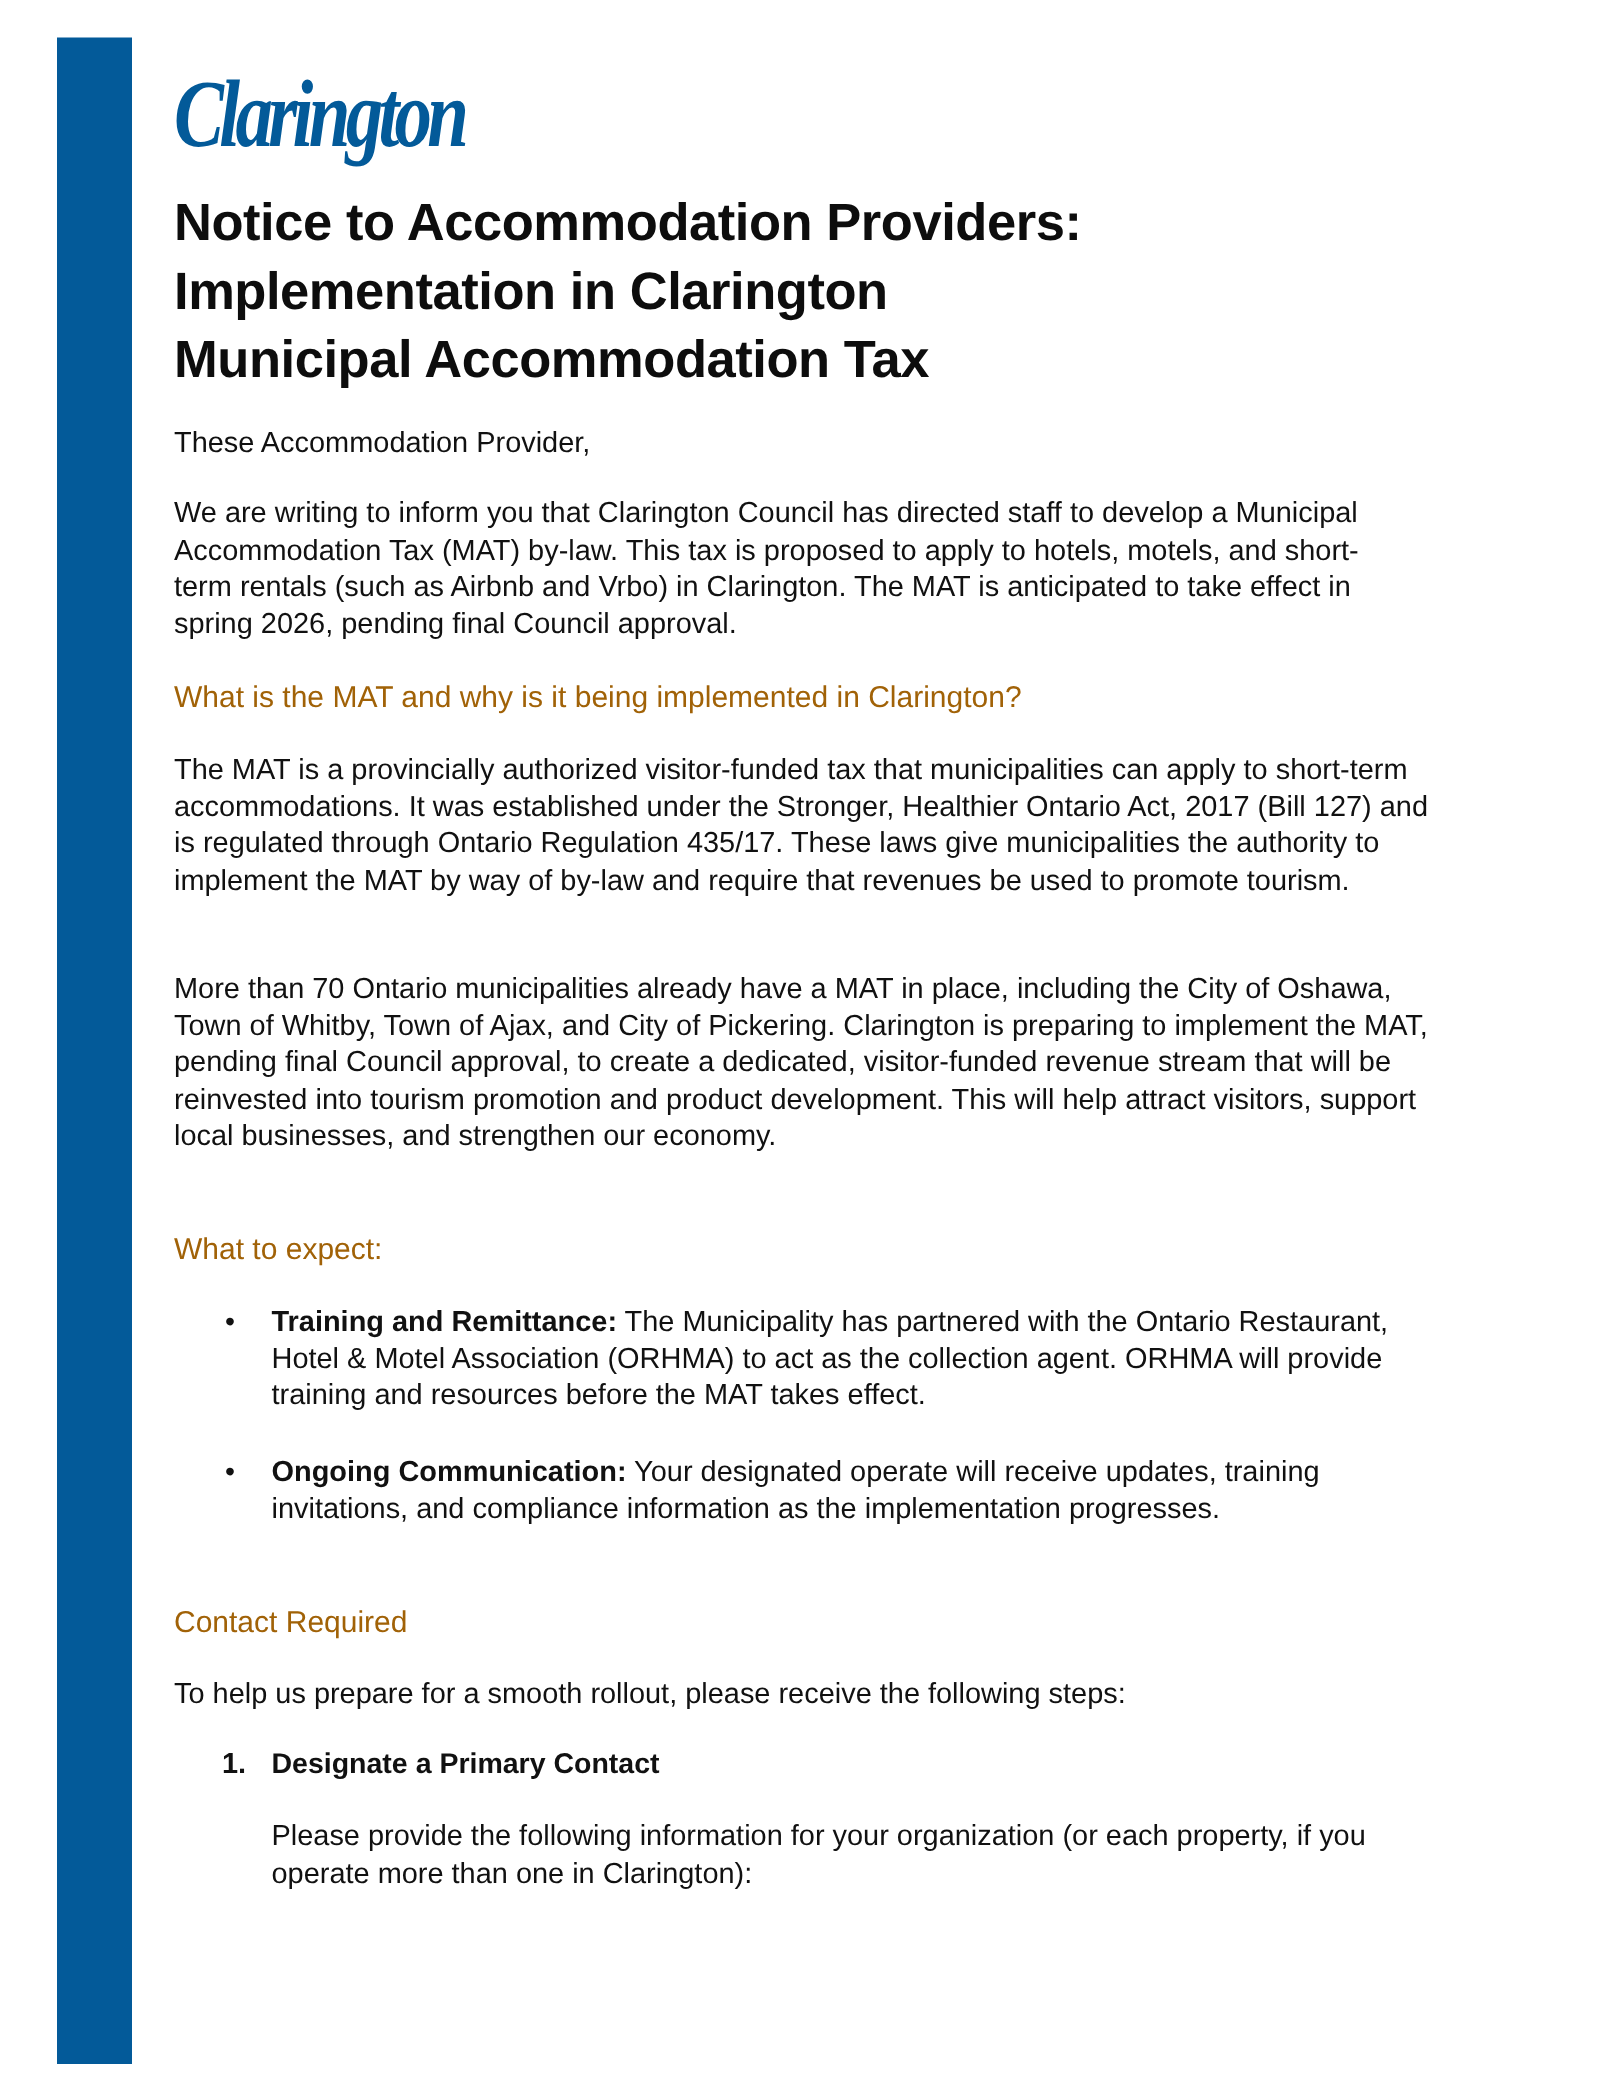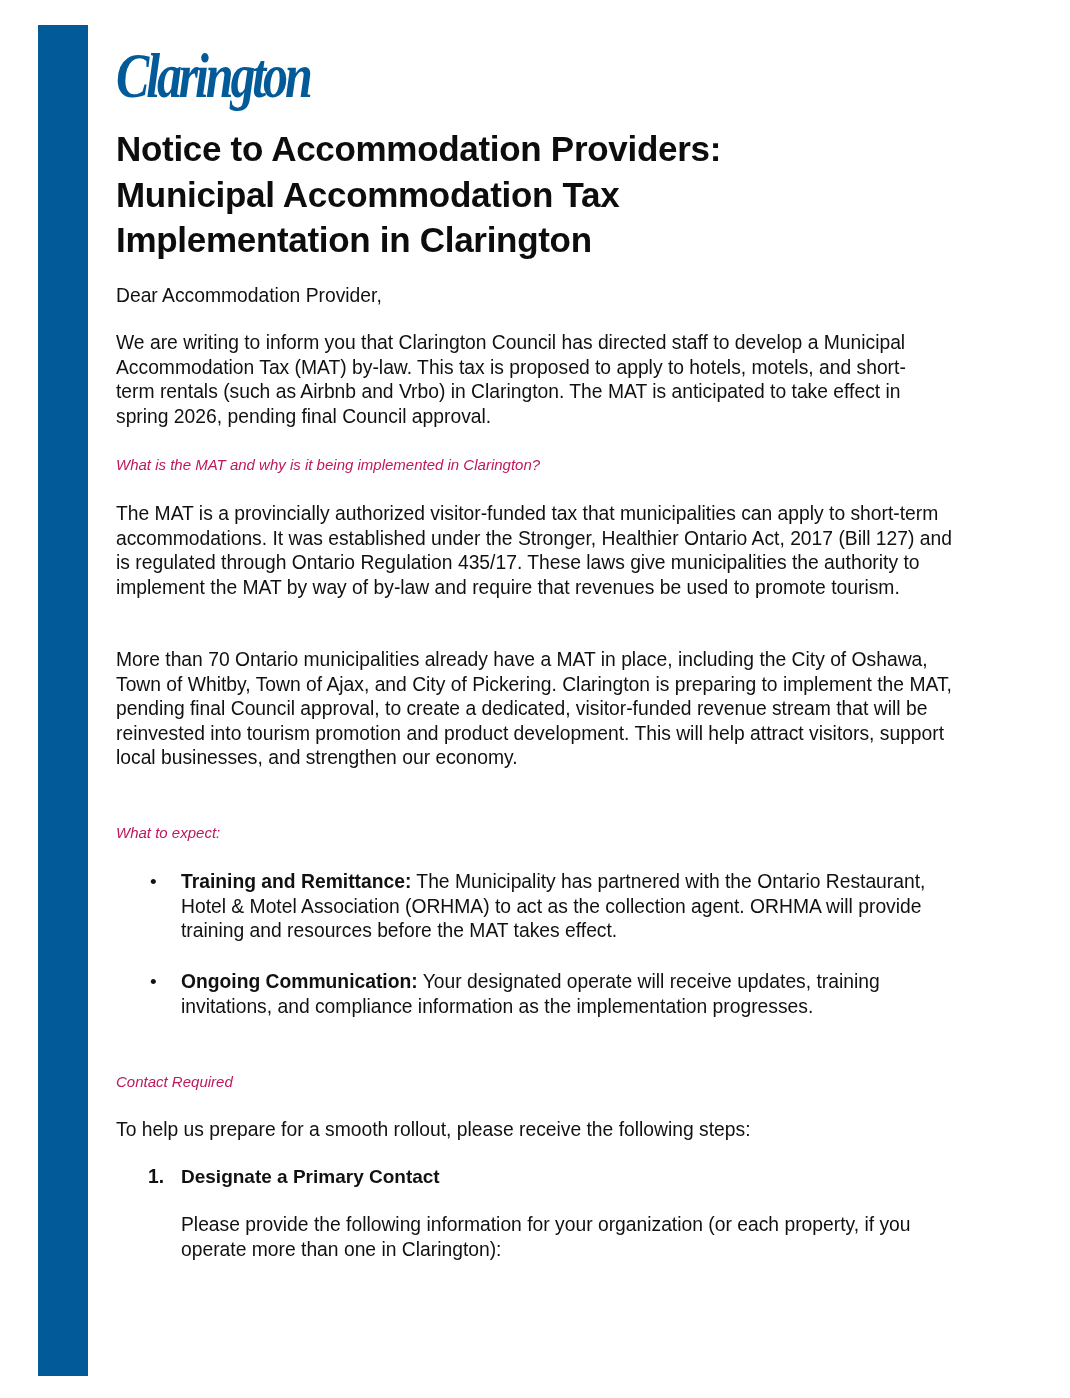--- a/index.html
+++ b/index.html
@@ -5,45 +5,45 @@
   html, body { margin: 0; padding: 0; background: #ffffff; }
   body { width: 1070px; height: 1398px; position: relative; overflow: hidden;
          font-family: "Liberation Sans", sans-serif; color: #111111; }
   .sidebar-bar { position: absolute; left: 38px; top: 25px; width: 50px; height: 1351px; background: #035a99; }
   .content { position: absolute; left: 116px; top: 0; width: 860px; }
   .logo { position: absolute; left: 0; top: 44px; font-family: "Liberation Serif", serif; font-style: italic; font-weight: bold;
           font-size: 64px; color: #035a99; letter-spacing: -4px; transform: scaleX(0.78); transform-origin: left top; line-height: 1; }
   .title { position: absolute; left: 0; top: 126px; margin: 0; font-size: 35px; font-weight: bold; line-height: 45.5px; letter-spacing: -0.3px; color: #0d0d0d; }
   .title span { display: block; }
   .p { position: absolute; left: 0; margin: 0; font-size: 19.3px; line-height: 24.6px; width: 850px; }
-  .h2 { position: absolute; left: 0; margin: 0; font-size: 15px; font-weight: normal; color: #be185d; line-height: 28px; font-style: italic; }
+  .h2 { position: absolute; left: 0; margin: 0; font-size: 20px; font-weight: normal; color: #a16207; line-height: 28px; }
   .bullet-item { position: absolute; left: 34px; width: 800px; }
   .bullet-dot { position: absolute; left: 0; top: 0; font-size: 19px; line-height: 24.6px; }
   .bullet-text { position: absolute; left: 31px; margin: 0; font-size: 19.3px; line-height: 24.6px; width: 760px; }
   b { font-weight: bold; }
   .num-item { position: absolute; left: 32px; width: 820px; }
   .num-label { position: absolute; left: 0; top: 0; font-size: 19.3px; font-weight: bold; line-height: 24.6px; }
   .num-title { position: absolute; left: 33px; top: 0; font-size: 19px; font-weight: bold; line-height: 24.6px; white-space: nowrap; }
   .num-body { position: absolute; left: 33px; top: 48px; margin: 0; font-size: 19.3px; line-height: 24.6px; width: 790px; }
 </style>
 </head>
 <body>
 
 <div class="sidebar-bar"></div>
 
 <div class="content">
   <div class="logo">Clarington</div>
 
   <h1 class="title">
     <span>Notice to Accommodation Providers:</span>
+    <span>Implementation in Clarington</span>
     <span>Municipal Accommodation Tax</span>
-    <span>Implementation in Clarington</span>
   </h1>
 
-  <p class="p" style="top:284px">Dear Accommodation Provider,</p>
+  <p class="p" style="top:284px">These Accommodation Provider,</p>
 
   <p class="p" style="top:331px; width:800px">We are writing to inform you that Clarington Council has directed staff to develop a Municipal Accommodation Tax (MAT) by-law. This tax is proposed to apply to hotels, motels, and short-term rentals (such as Airbnb and Vrbo) in Clarington. The MAT is anticipated to take effect in spring 2026, pending final Council approval.</p>
 
   <h2 class="h2" style="top:451px">What is the MAT and why is it being implemented in Clarington?</h2>
 
   <p class="p" style="top:502px; width:845px">The MAT is a provincially authorized visitor-funded tax that municipalities can apply to short-term accommodations. It was established under the Stronger, Healthier Ontario Act, 2017 (Bill 127) and is regulated through Ontario Regulation 435/17. These laws give municipalities the authority to implement the MAT by way of by-law and require that revenues be used to promote tourism.</p>
 
   <p class="p" style="top:648px; width:848px">More than 70 Ontario municipalities already have a MAT in place, including the City of Oshawa, Town of Whitby, Town of Ajax, and City of Pickering. Clarington is preparing to implement the MAT, pending final Council approval, to create a dedicated, visitor-funded revenue stream that will be reinvested into tourism promotion and product development. This will help attract visitors, support local businesses, and strengthen our economy.</p>
 
   <h2 class="h2" style="top:819px">What to expect:</h2>

